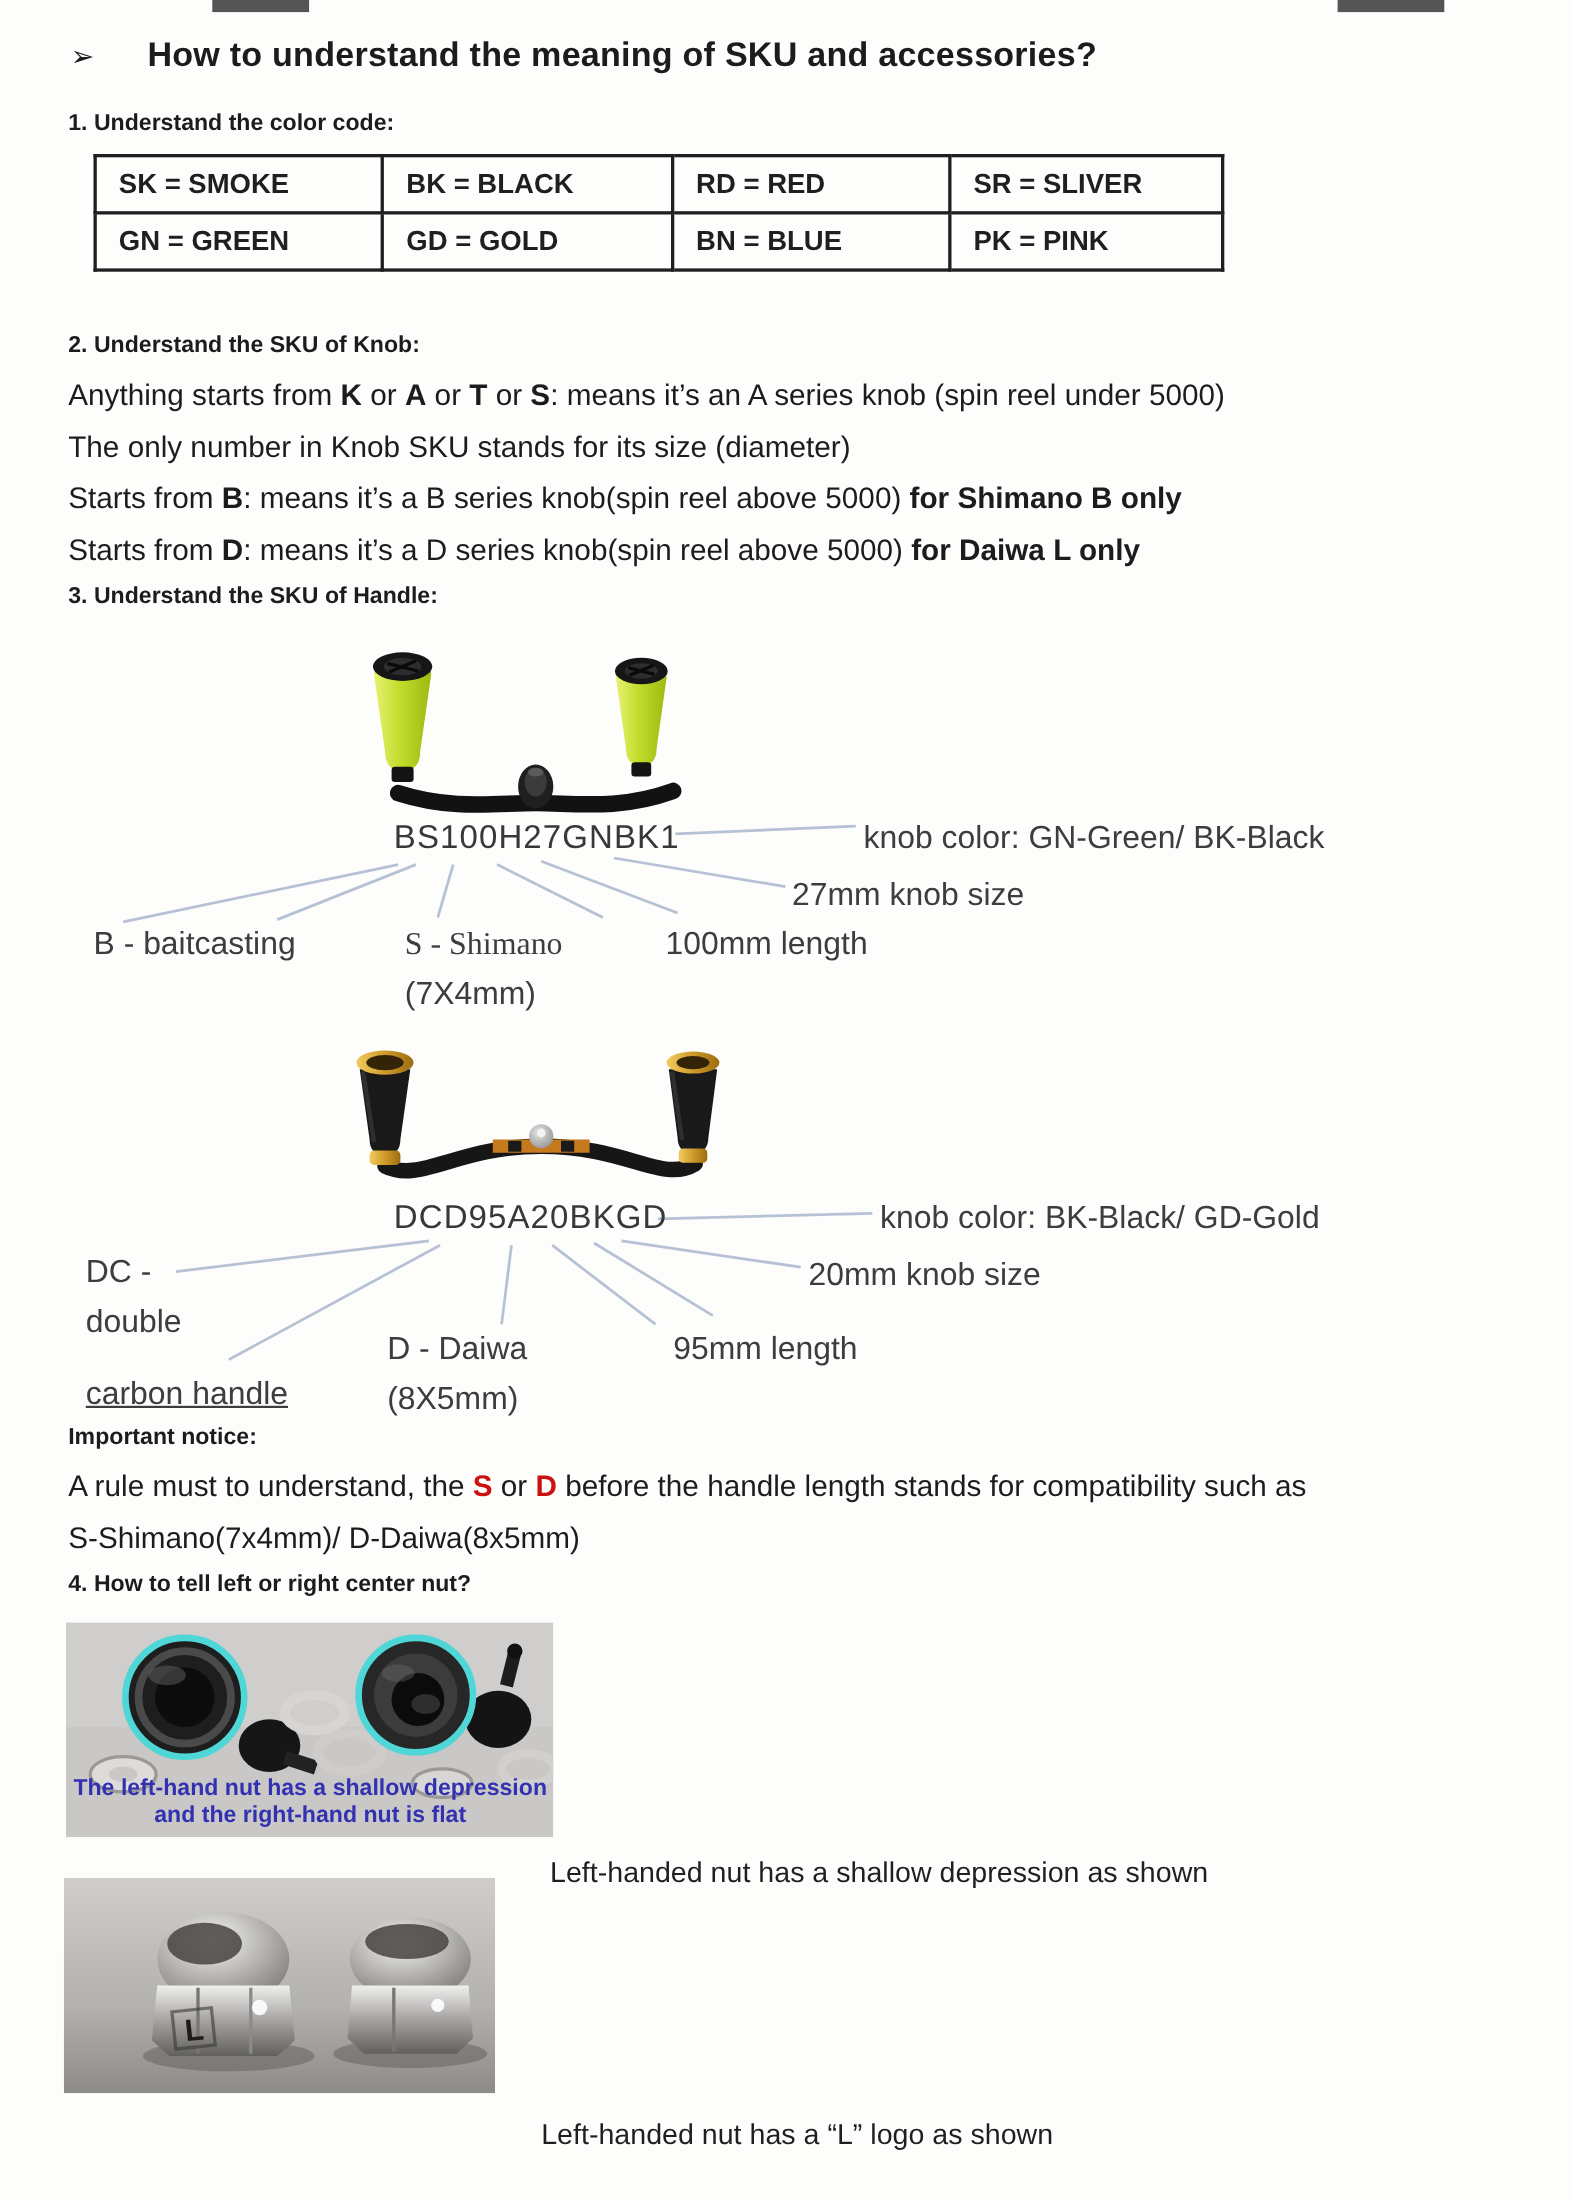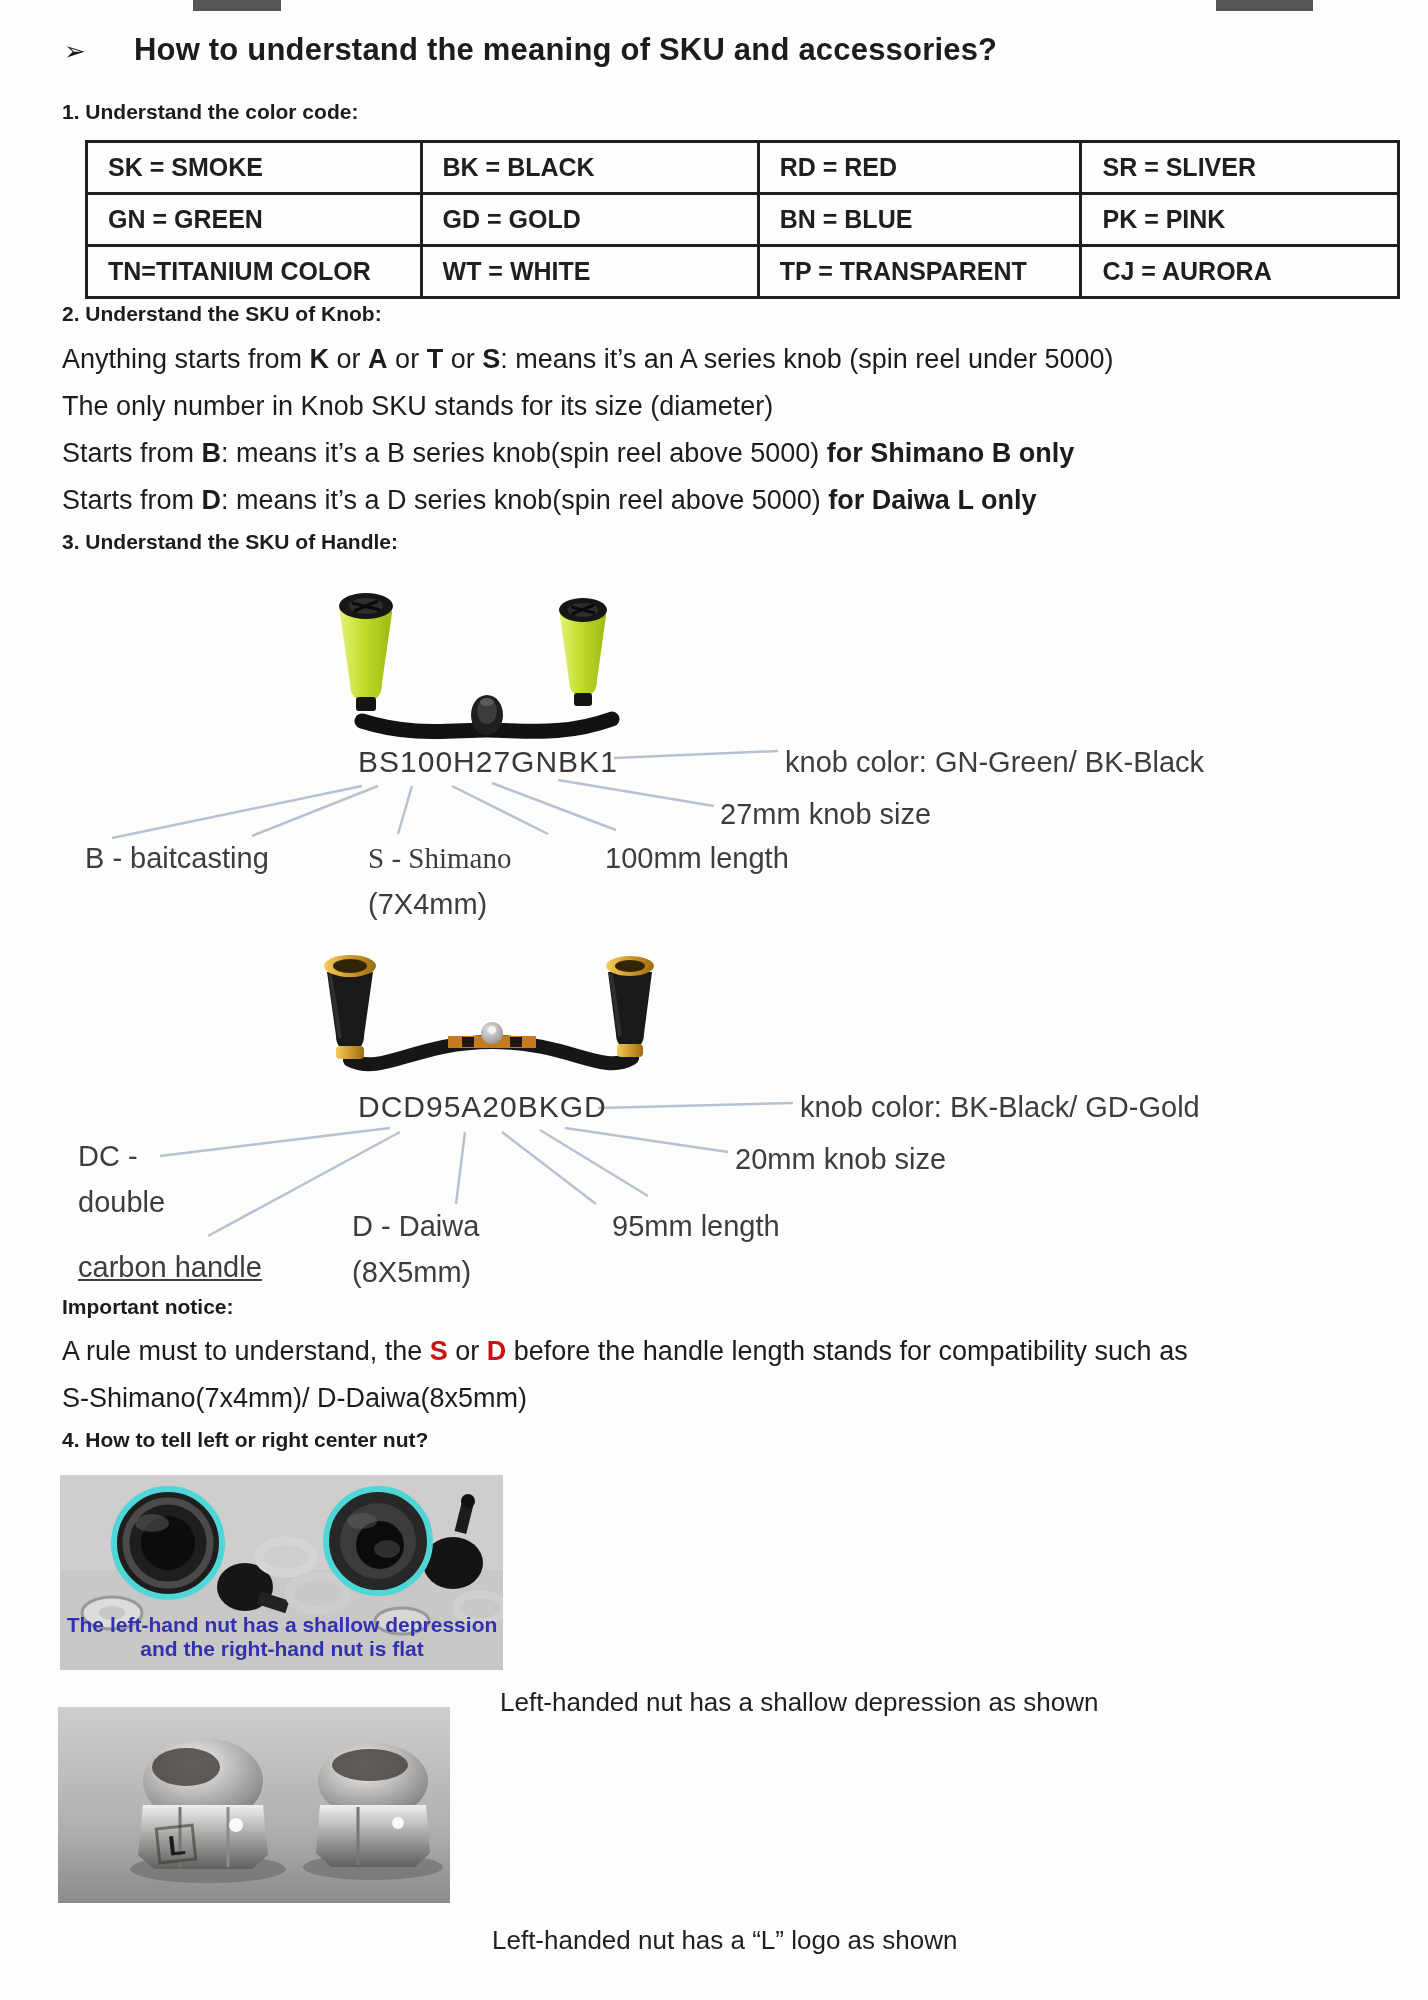--- a/index.html
+++ b/index.html
@@ -8,21 +8,21 @@
     background:#fdfdfc;overflow:hidden;
     font-family:"Liberation Sans","DejaVu Sans",sans-serif;
     color:#1c1c1c;
   }
   .abs{position:absolute;}
   .doc-title{font-size:31px;font-weight:700;letter-spacing:.2px;}
   .bullet{font-size:26px;font-weight:700;}
   .h-sec{font-size:21px;font-weight:700;}
   .body-line{font-size:27px;font-weight:400;white-space:nowrap;}
   .body-line b,.rich b{font-weight:700;}
-  .color-table{border-collapse:collapse;table-layout:fixed;width:1315px;}
+  .color-table{border-collapse:collapse;table-layout:fixed;width:1028px;}
   .color-table td{
     border:3px solid #1f1f1f;height:49px;padding:0 0 0 20px;
     font-size:25px;font-weight:700;color:#1f1f1f;white-space:nowrap;
   }
   .diag-label{font-size:29px;font-weight:400;color:#3d3d3d;white-space:nowrap;}
   .sku{font-size:30px;font-weight:400;color:#383838;letter-spacing:1px;white-space:nowrap;}
   .caption{font-size:26px;font-weight:400;color:#1f1f1f;white-space:nowrap;margin-top:41px;}
   .topbar{background:#555;height:11px;}
   svg text{font-family:"Liberation Sans","DejaVu Sans",sans-serif;}
 </style>
@@ -52,26 +52,20 @@
       <td>BK = BLACK</td>
       <td>RD = RED</td>
       <td>SR = SLIVER</td>
     </tr>
     <tr>
       <td>GN = GREEN</td>
       <td>GD = GOLD</td>
       <td>BN = BLUE</td>
       <td>PK = PINK</td>
     </tr>
-    <tr>
-      <td>TN=TITANIUM COLOR</td>
-      <td>WT = WHITE</td>
-      <td>TP = TRANSPARENT</td>
-      <td>CJ = AURORA</td>
-    </tr>
   </tbody>
     </table>
 
   <span class="abs h-sec" style="left:62px;top:302px;">2. Understand the SKU of Knob:</span>
   <span class="abs body-line rich" style="left:62px;top:344px;"><span>Anything starts from </span><b>K</b><span> or </span><b>A</b><span> or </span><b>T</b><span> or </span><b>S</b><span>: means it’s an A series knob (spin reel under 5000)</span></span>
   <span class="abs body-line" style="left:62px;top:391px;">The only number in Knob SKU stands for its size (diameter)</span>
   <span class="abs body-line rich" style="left:62px;top:438px;"><span>Starts from </span><b>B</b><span>: means it’s a B series knob(spin reel above 5000) </span><b>for Shimano B only</b></span>
   <span class="abs body-line rich" style="left:62px;top:485px;"><span>Starts from </span><b>D</b><span>: means it’s a D series knob(spin reel above 5000) </span><b>for Daiwa L only</b></span>
 
   <span class="abs h-sec" style="left:62px;top:530px;">3. Understand the SKU of Handle:</span>

